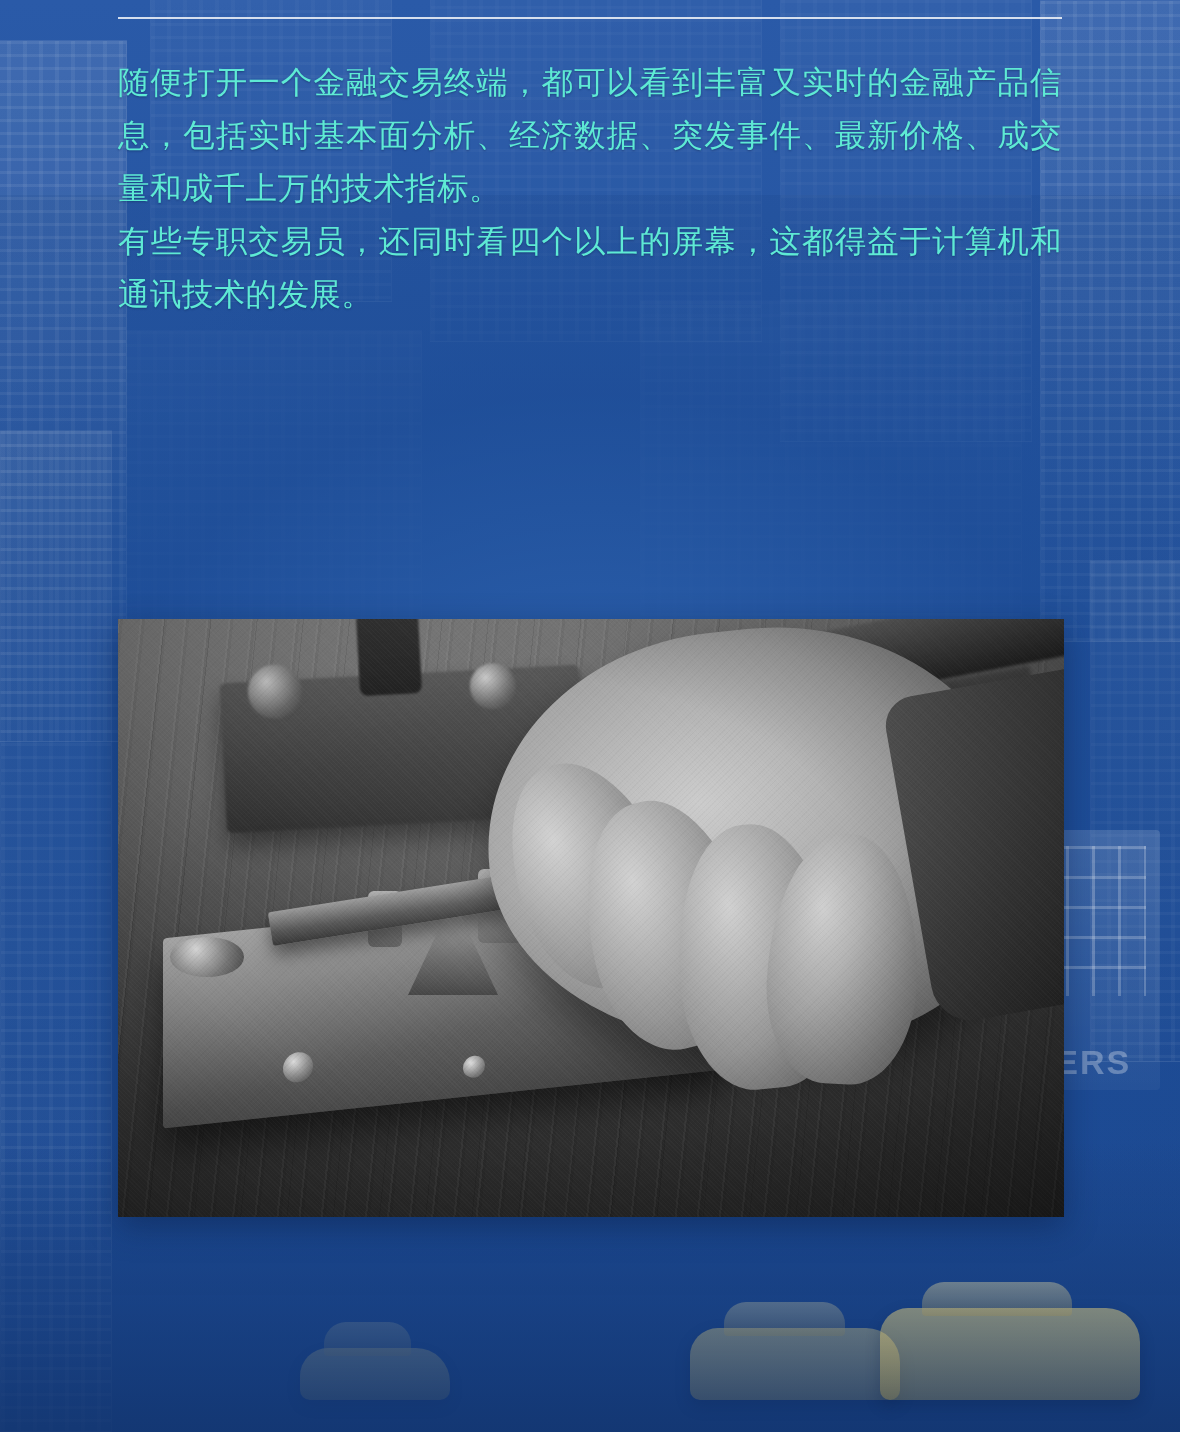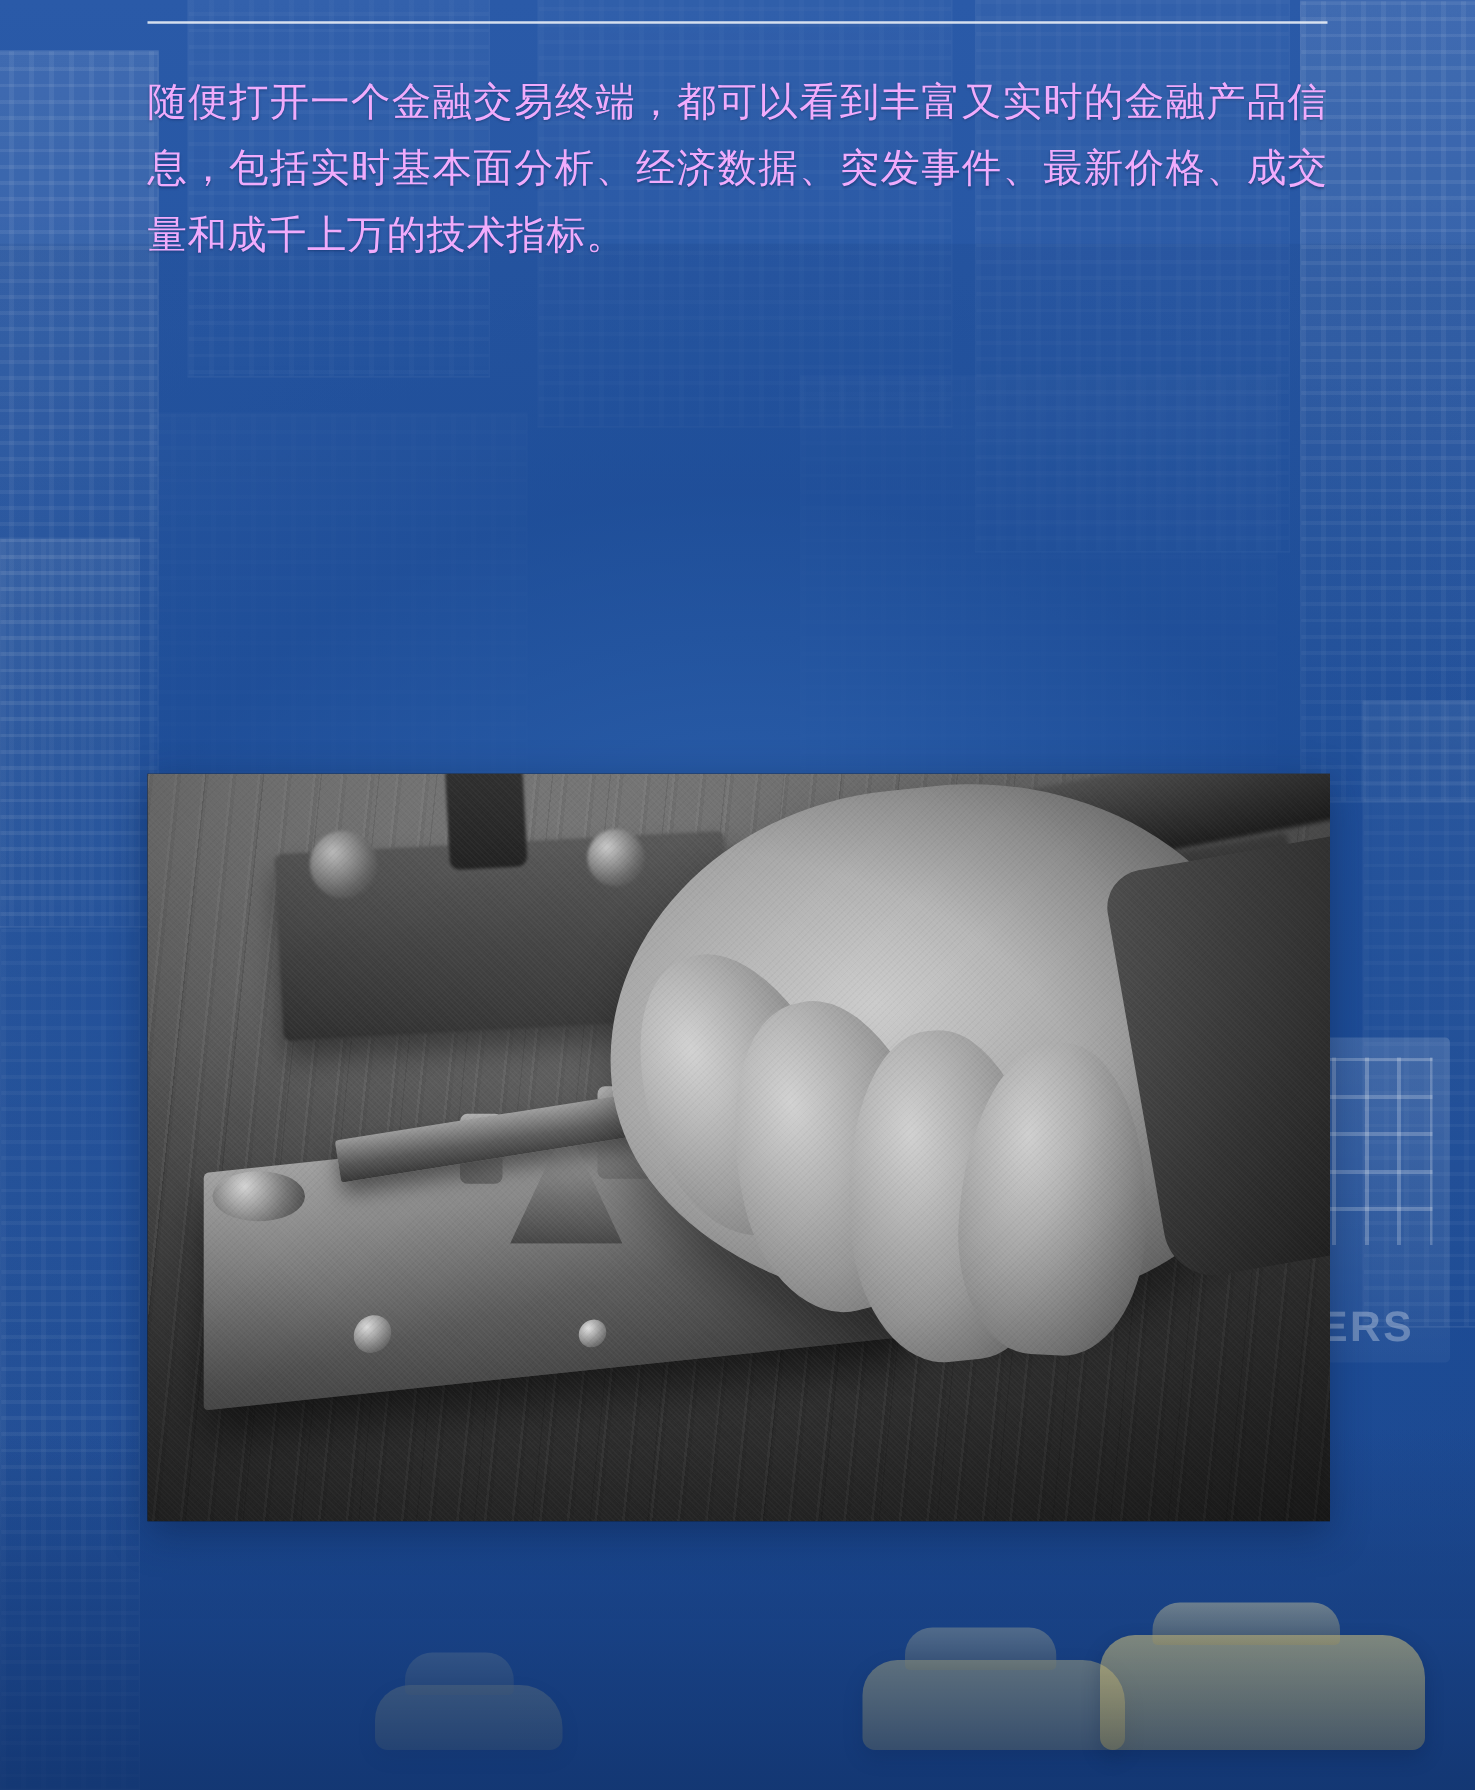--- a/index.html
+++ b/index.html
@@ -124,21 +124,21 @@
     height: 2px;
     background: rgba(255,255,255,0.80);
   }
   .article {
     position: absolute;
     left: 118px;
     right: 118px;
     top: 56px;
   }
   .para {
-    color: #f0abfc;
+    color: #5eead4;
     font-size: 31.5px;
     line-height: 53px;
     letter-spacing: 0.4px;
     margin: 0;
     text-align: justify;
     text-justify: inter-ideograph;
     font-family: "DejaVu Sans", "Liberation Sans", sans-serif;
     text-shadow: 0 1px 2px rgba(10,34,80,0.45);
   }
 
@@ -340,20 +340,21 @@
   <div class="car c1"></div>
   <div class="car c2"></div>
 </div>
 
 <div class="content">
 
   <div class="top-rule"></div>
 
   <div class="article">
     <p class="para">随便打开一个金融交易终端，都可以看到丰富又实时的金融产品信息，包括实时基本面分析、经济数据、突发事件、最新价格、成交量和成千上万的技术指标。</p>
+    <p class="para">有些专职交易员，还同时看四个以上的屏幕，这都得益于计算机和通讯技术的发展。</p>
   </div>
 
   <div class="photo-wrap" title="黑白照片：一只手操作老式电报发报键">
     <div class="photo">
       <div class="wood-grain"></div>
       <div class="rail"></div>
       <div class="rail2"></div>
       <div class="key-bg">
         <div class="post"></div>
         <div class="knob k1"></div>

